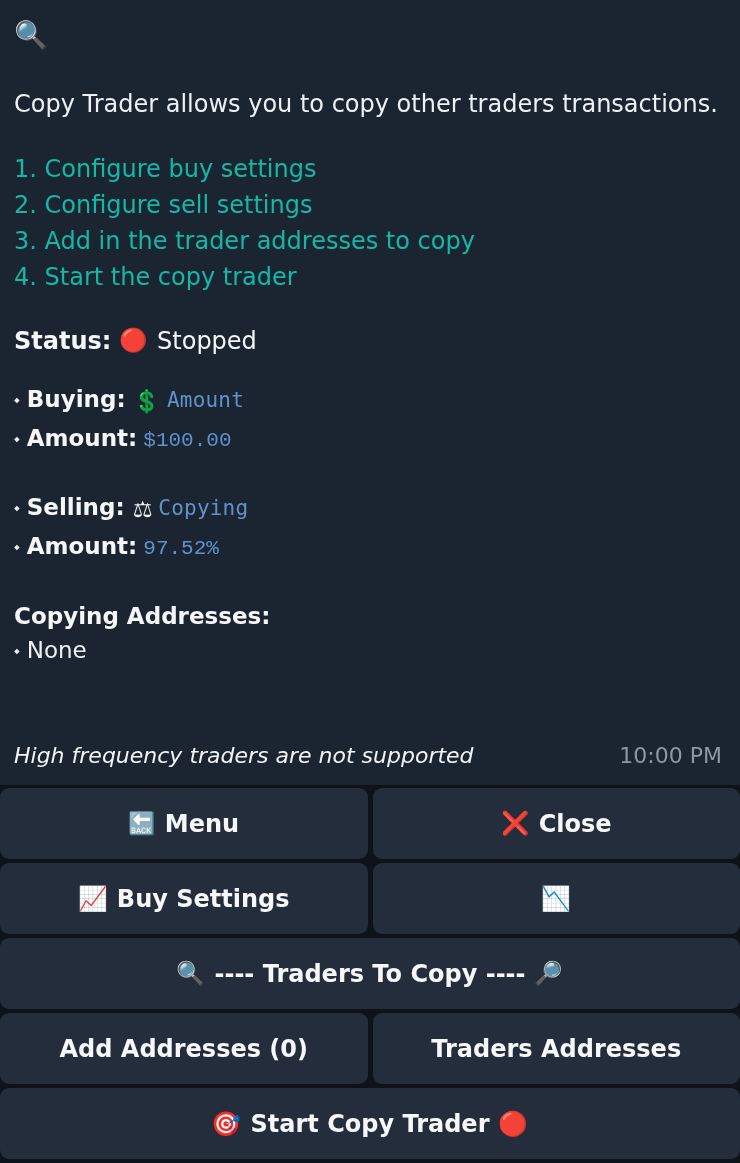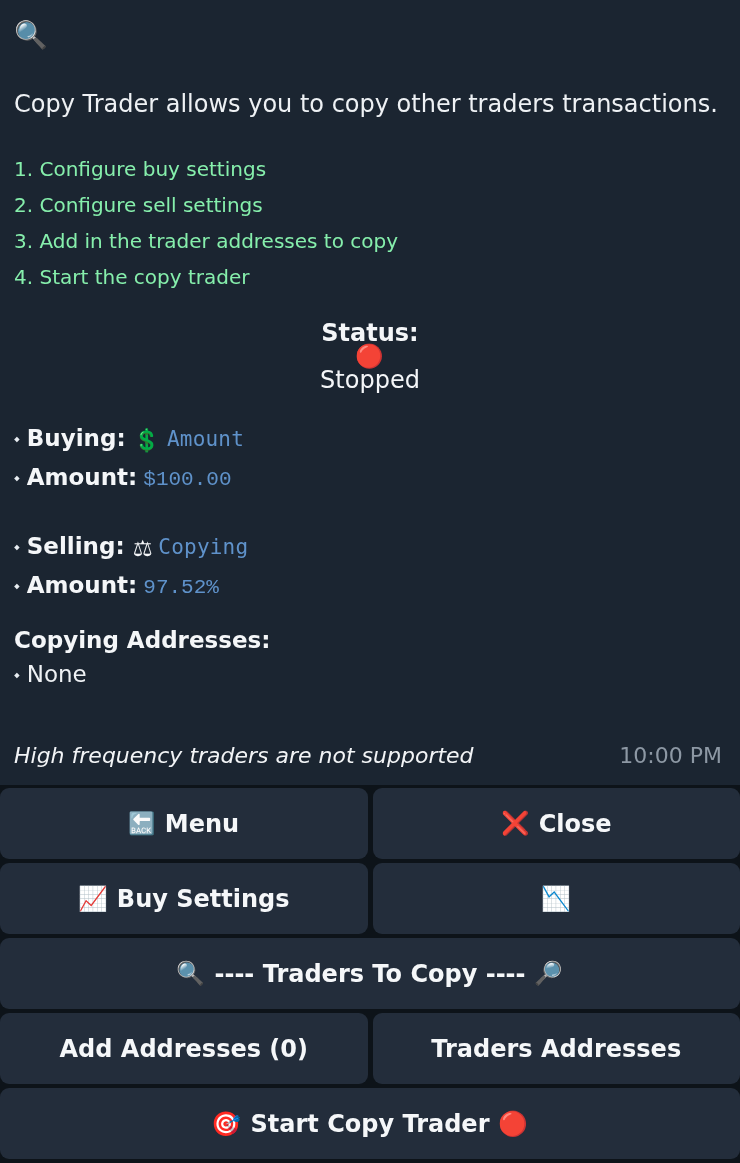--- a/index.html
+++ b/index.html
@@ -55,34 +55,32 @@
 
   .intro {
     margin-top: 38px;
     font-size: 24px;
     color: #eef1f4;
     line-height: 1.05;
   }
 
   .steps {
     margin-top: 34px;
-    font-size: 20px;
-    color: #86efac;
+    font-size: 24px;
+    color: #14b8a6;
     line-height: 36px;
   }
   .steps .step { white-space: nowrap; }
 
   .status-row {
-    margin-top: 26px;
-    display: flex;
-    align-items: center;
+    margin-top: 34px;
+    display: flex;
     font-size: 24px;
     color: #f4f6f8;
     line-height: 1;
-    flex-direction: column;
   }
   .status-label { font-weight: bold; }
   .status-dot {
     font-size: 23px;
     margin: 0 9px 0 8px;
     line-height: 1;
   }
   .status-value { font-weight: normal; }
 
   .kv-block { margin-top: 28px; }
@@ -116,21 +114,21 @@
     letter-spacing: 0.2px;
   }
   .kv-val-inline {
     font-family: Liberation Mono, monospace;
     color: #5f92ca;
     font-size: 21px;
     margin-left: 6px;
   }
 
   .addr-head {
-    margin-top: 19px;
+    margin-top: 34px;
     font-size: 23px;
     font-weight: bold;
     color: #f4f6f8;
     line-height: 30px;
   }
   .addr-row {
     display: flex;
     align-items: baseline;
     font-size: 23px;
     color: #eef1f4;

